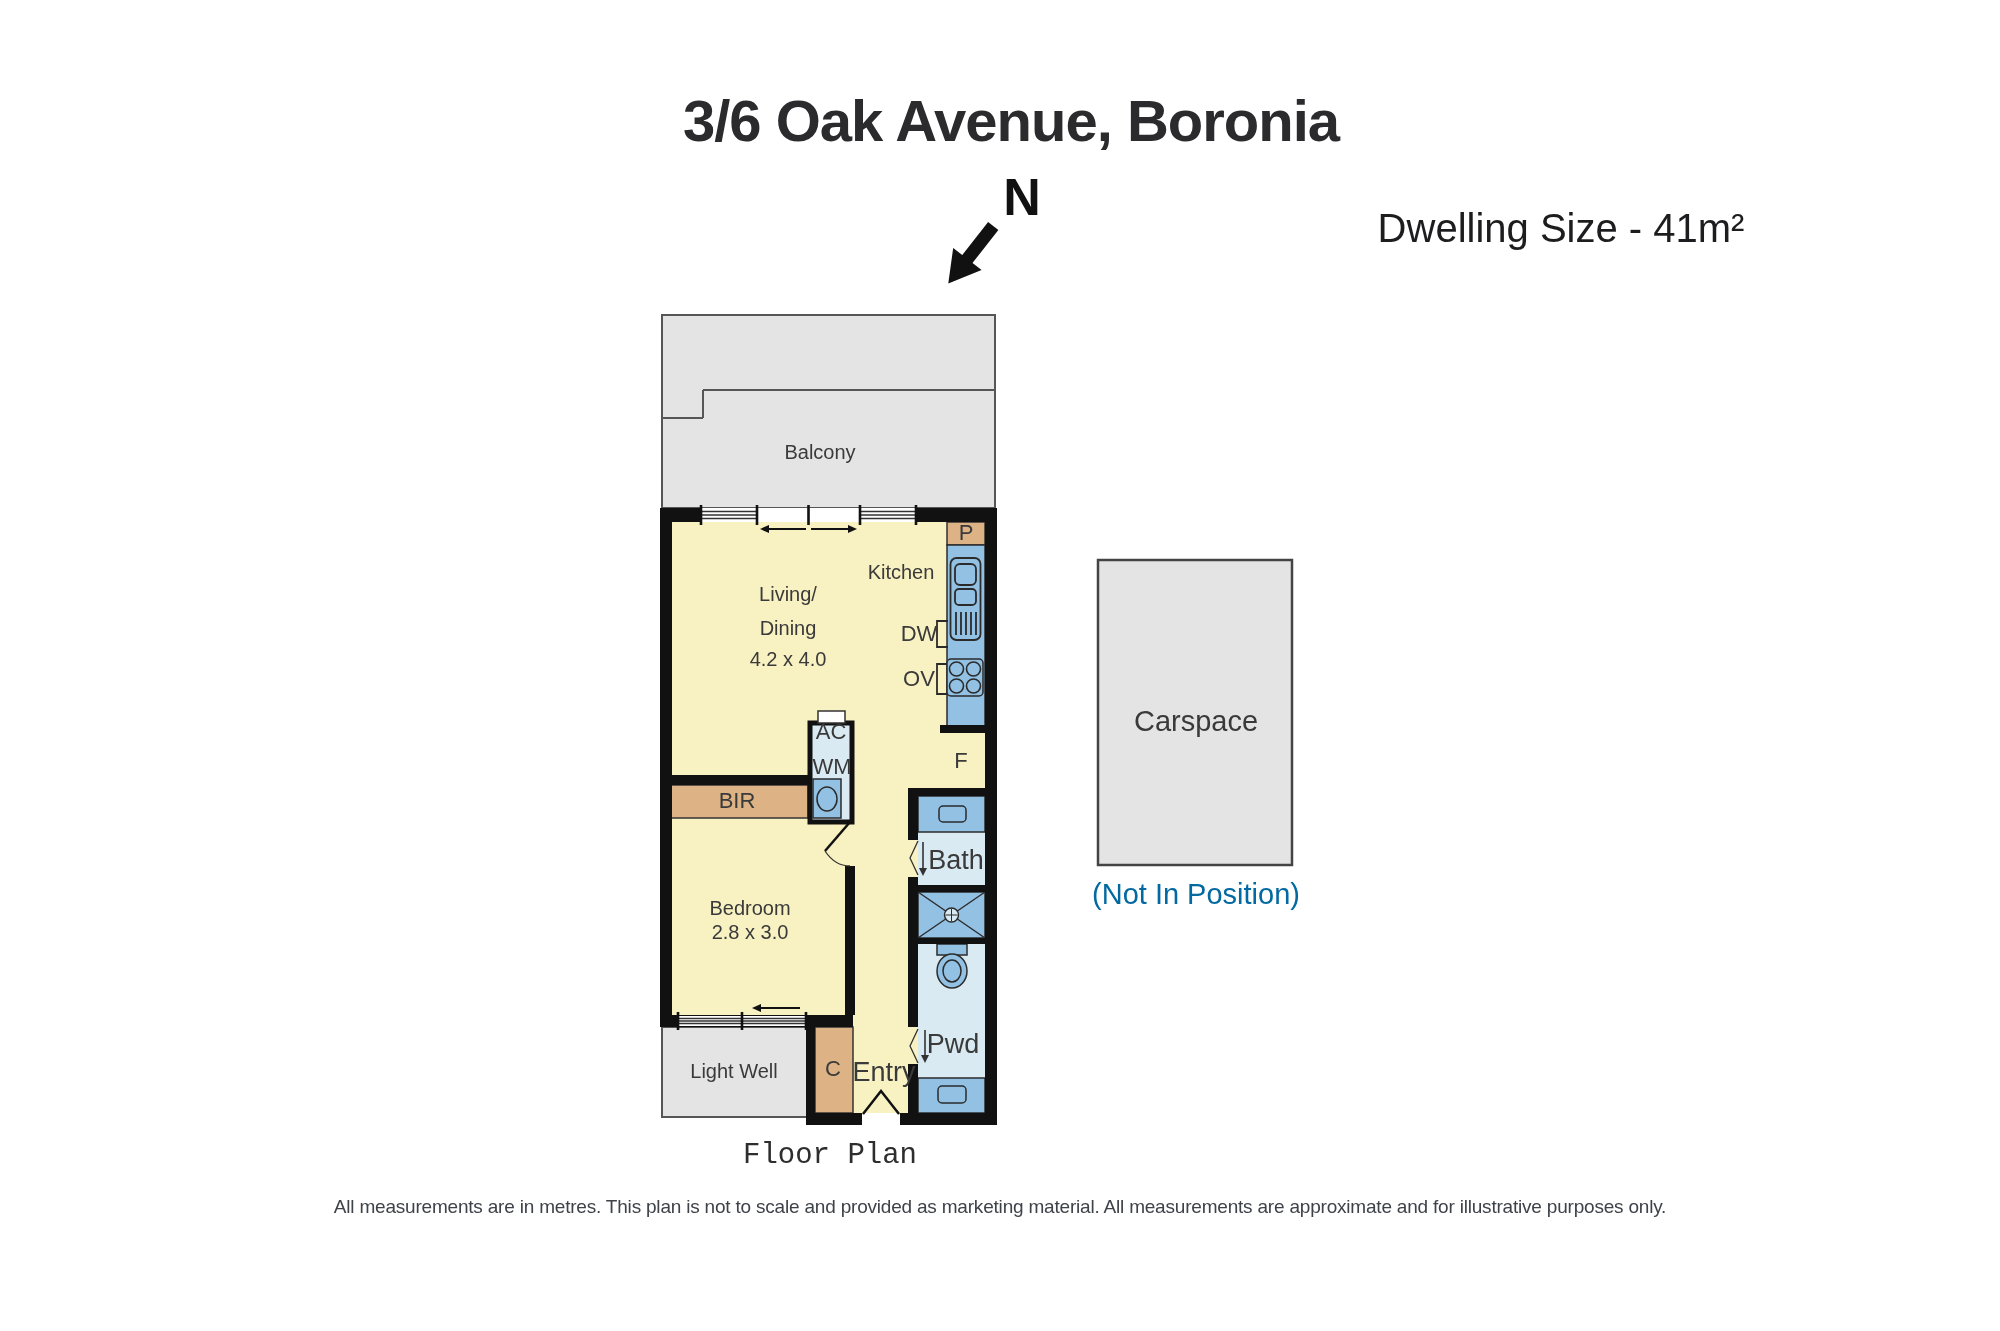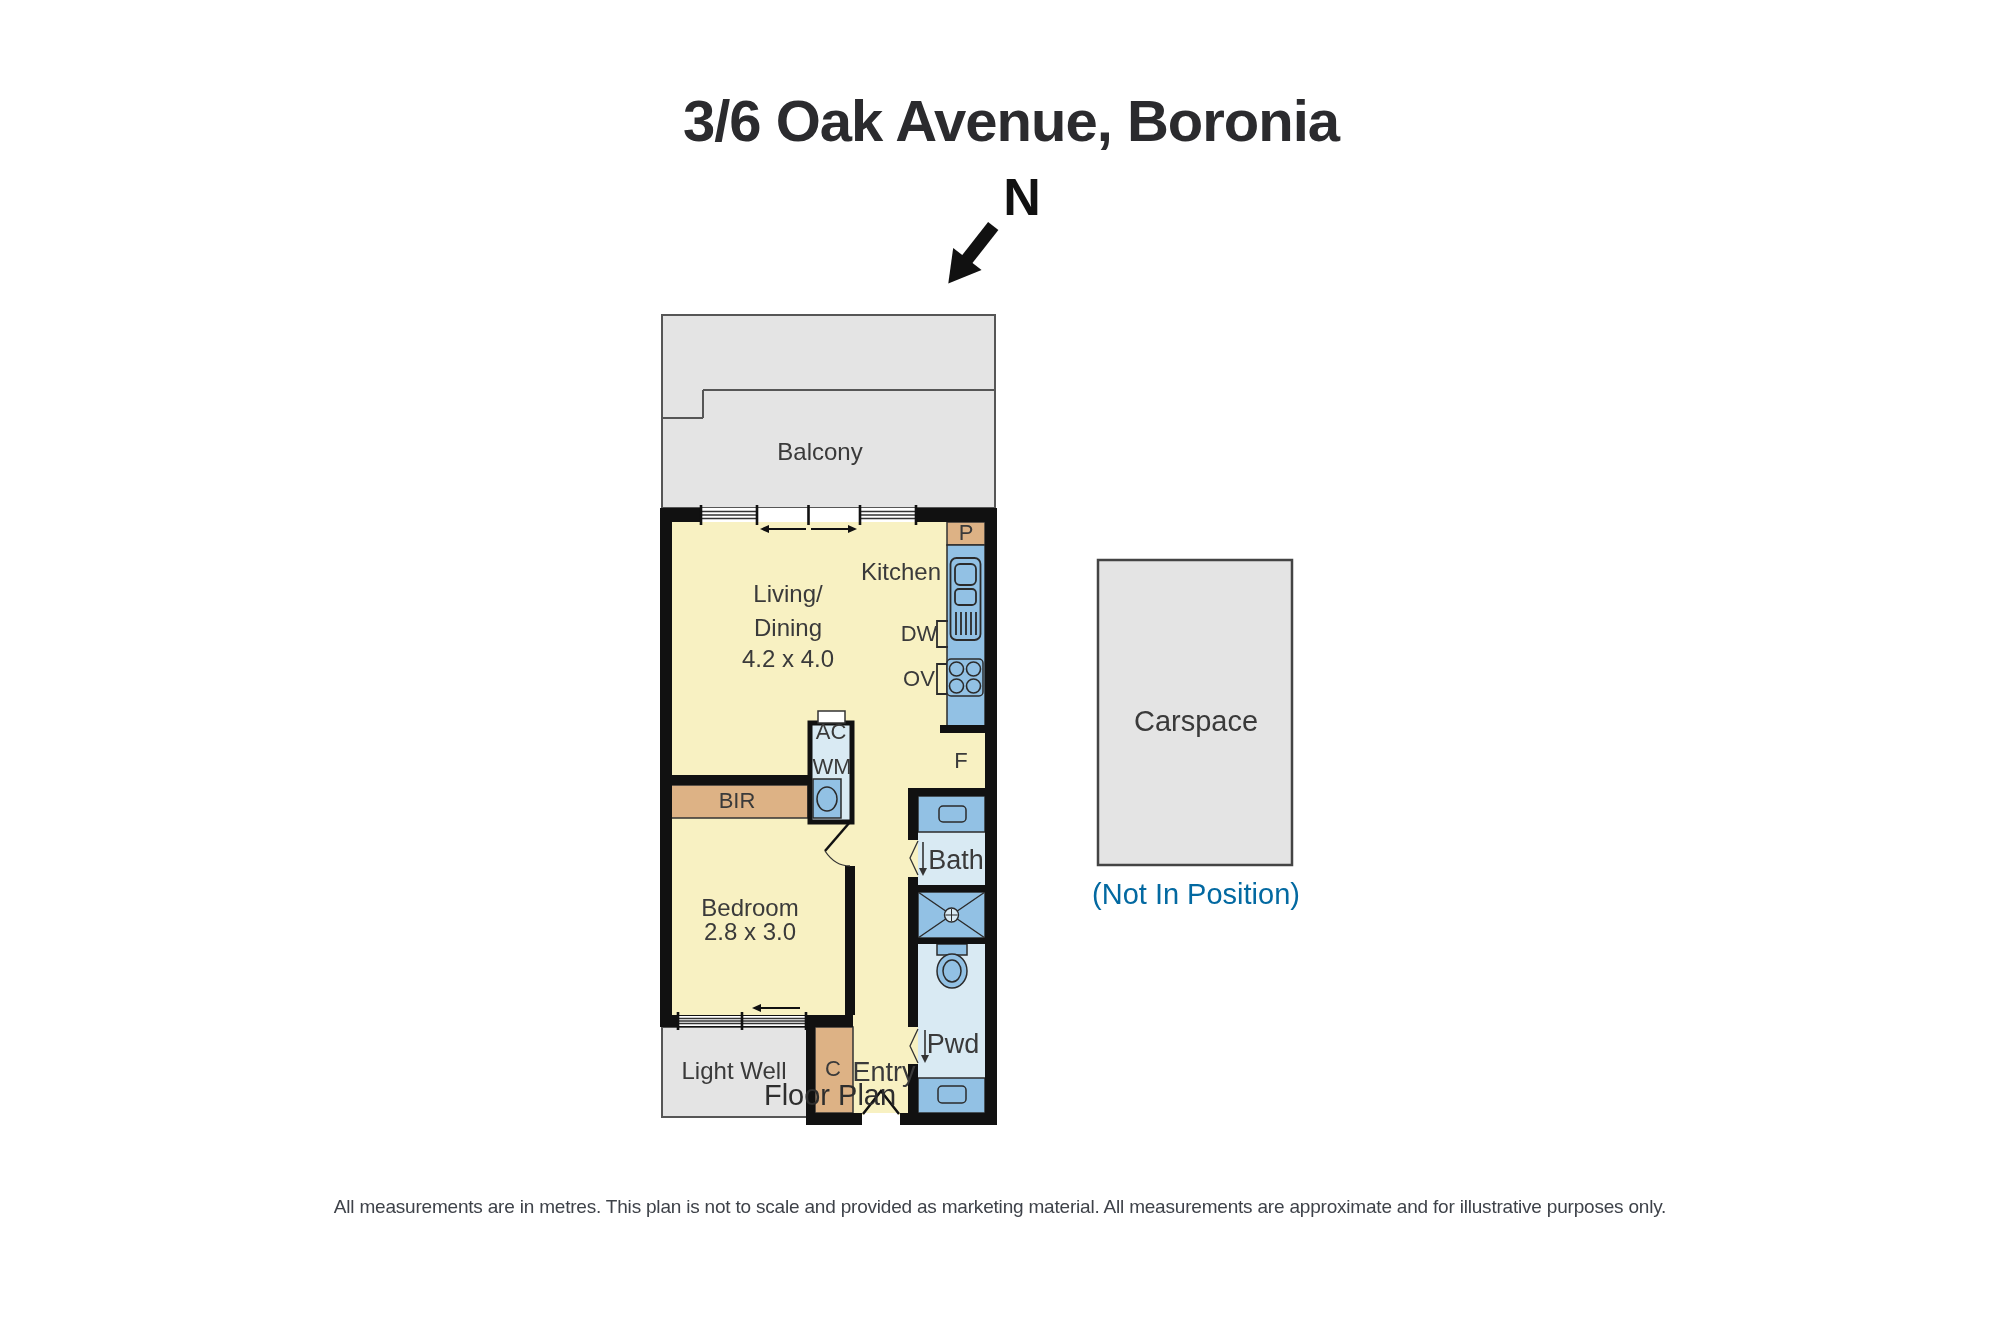--- a/index.html
+++ b/index.html
@@ -20,21 +20,21 @@
   .lbl{
     position:absolute;transform:translate(-50%,-50%);
     color:var(--text);white-space:nowrap;line-height:1;
   }
   .title{
     position:absolute;transform:translate(-50%,-50%);
     font-size:58px;font-weight:bold;letter-spacing:-1px;color:#2b2b2e;white-space:nowrap;
   }
   .north-n{font-size:52px;font-weight:bold;color:#111;}
   .dwelling{font-size:40px;color:#1d1d1f;}
-  .room{font-size:24px;}
+  .room{font-size:20px;}
   .small{font-size:22px;}
   .caption{font-size:29px;color:#2e2e2e;}
   .disc{font-size:19px;letter-spacing:-0.2px;color:#3e4249;}
   
   .outdoor{fill:var(--outdoor-gray);stroke:#565656;stroke-width:2;}
   .roomfill{fill:var(--room-fill);}
   .tan{fill:var(--joinery);stroke:#333;stroke-width:1.5;}
   .blue{fill:var(--fixture-blue);stroke:#2b2b2b;stroke-width:1.5;}
   .outline{fill:none;stroke:#2b2b2b;stroke-width:1.8;}
   .wall rect{fill:var(--wall);}
@@ -188,20 +188,21 @@
     </g>
 
     <g transform="translate(976,248) rotate(38)">
       <rect x="-6.5" y="-28" width="13" height="44" fill="#111"></rect>
       <polygon points="-18,14 18,14 0,45" fill="#111"></polygon>
     </g>
   </svg>
 
   <div class="title" style="left:1011px;top:120px;">3/6 Oak Avenue, Boronia</div>
   <div class="lbl north-n" style="left:1022px;top:197px;">N</div>
+  <div class="lbl dwelling" style="left:1561px;top:228px;">Dwelling Size - 41m²</div>
 
   <div class="lbl room" style="left:820px;top:452px;">Balcony</div>
   <div class="lbl room" style="left:901px;top:572px;">Kitchen</div>
   <div class="lbl room" style="left:788px;top:594px;">Living/</div>
   <div class="lbl room" style="left:788px;top:628px;">Dining</div>
   <div class="lbl room" style="left:788px;top:659px;">4.2 x 4.0</div>
   <div class="lbl room" style="left:750px;top:908px;">Bedroom</div>
   <div class="lbl room" style="left:750px;top:932px;">2.8 x 3.0</div>
   <div class="lbl room" style="left:956px;top:860px;font-size:27px;">Bath</div>
   <div class="lbl room" style="left:953px;top:1044px;font-size:27px;">Pwd</div>
@@ -212,16 +213,16 @@
 
   <div class="lbl small" style="left:966px;top:533px;">P</div>
   <div class="lbl small" style="left:919px;top:634px;">DW</div>
   <div class="lbl small" style="left:919px;top:679px;">OV</div>
   <div class="lbl small" style="left:961px;top:761px;">F</div>
   <div class="lbl small" style="left:831px;top:704px;margin-top:28px;">AC</div>
   <div class="lbl small" style="left:832px;top:767px;">WM</div>
   <div class="lbl small" style="left:737px;top:801px;">BIR</div>
   <div class="lbl small" style="left:833px;top:1069px;">C</div>
 
-  <div class="lbl caption" style="left:830px;top:1095px;">Floor Plan</div>
+  <div class="lbl caption" style="left:830px;top:1155px;font-family:Liberation Mono, monospace;">Floor Plan</div>
   <div class="lbl disc" style="left:1000px;top:1206px;">All measurements are in metres. This plan is not to scale and provided as marketing material. All measurements are approximate and for illustrative purposes only.</div>
 
 </div>
 
 </body></html>

